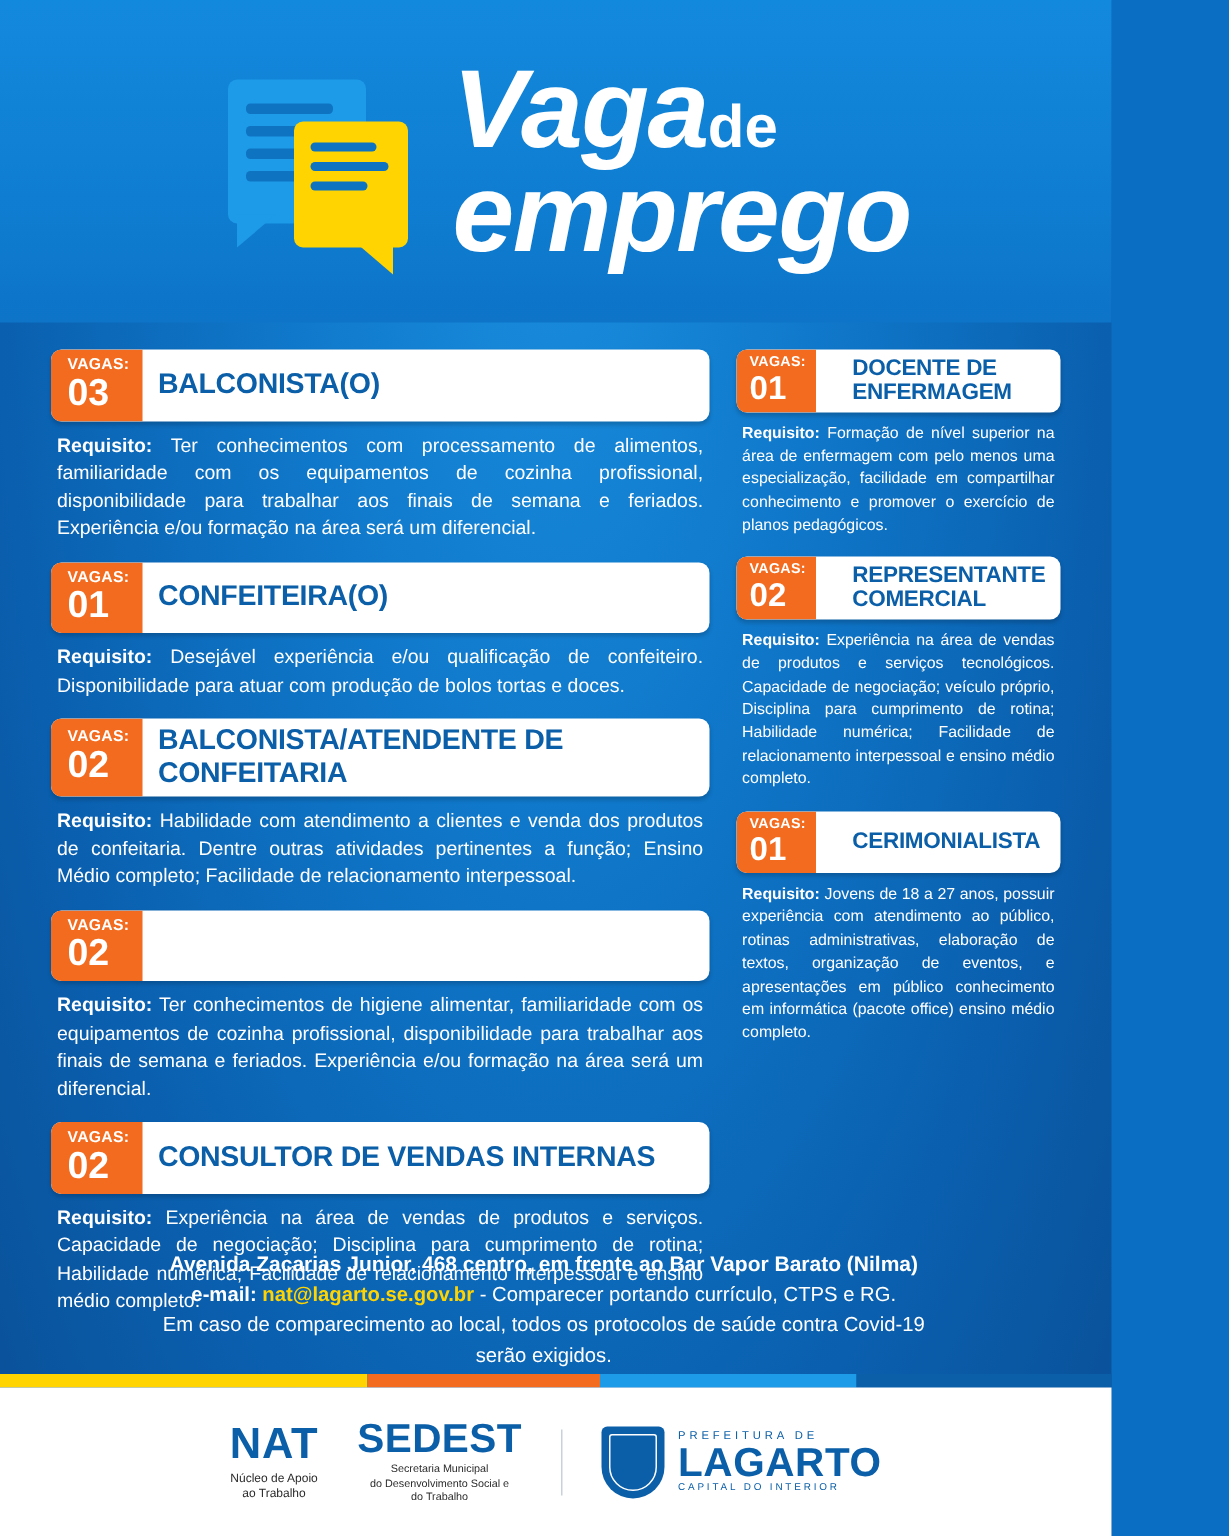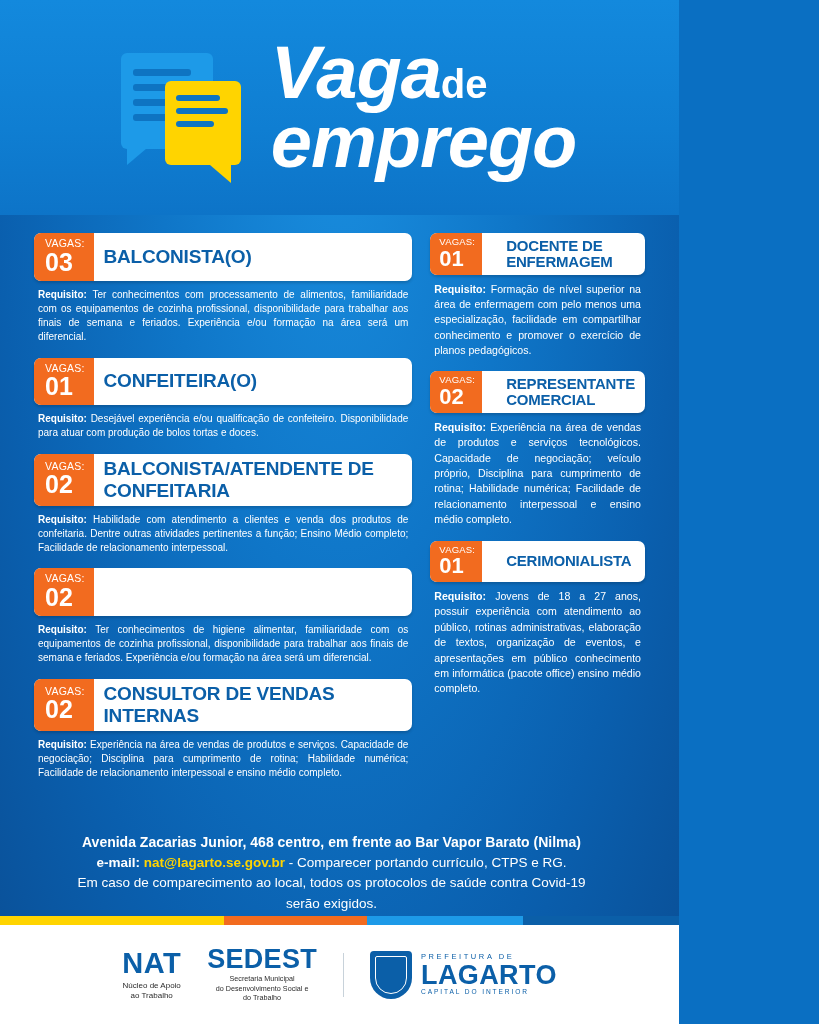--- a/index.html
+++ b/index.html
@@ -4,21 +4,21 @@
 <style>
   html,body{margin:0;padding:0;}
   body{
     width:819px;height:1024px;
     font-family:"Liberation Sans",sans-serif;
     background:#0a6fc2;
     overflow:hidden;
   }
   .poster{
     position:relative;
-    width:679px;height:1024px;
+    width:741px;height:1024px;
     background:
       radial-gradient(ellipse at 50% 8%, #1a8fe0 0%, #0f76c8 38%, #0a5fae 72%, #0a4f96 100%);
   }
   .poster:before{
     content:"";position:absolute;left:0;top:0;right:0;height:215px;
     background:linear-gradient(180deg,#1389dd 0%,#0f7ed2 60%,#0d74c8 100%);
   }
   
   .header{
     position:relative;
@@ -77,37 +77,37 @@
     box-shadow:0 2px 3px rgba(0,0,0,.18);
   }
   .vagas-box{
     background:#f26b1f;
     color:#fff;
     padding:5px 9px 6px 11px;
     min-width:54px;
     box-sizing:border-box;
     display:flex;flex-direction:column;justify-content:center;
   }
-  .vagas-label{font-size:10.5px;font-weight:normal;letter-spacing:.2px;line-height:1;}
+  .vagas-label{font-size:10.5px;font-weight:bold;letter-spacing:.2px;line-height:1;}
   .vagas-num{font-size:25px;font-weight:bold;line-height:1.05;}
   .job-title{
     flex:1;
     display:flex;align-items:center;
     color:#0b5fa8;
     font-size:19px;font-weight:bold;
     padding:4px 10px;
     letter-spacing:-.2px;
   }
   .col-right .job-title{font-size:15px;line-height:1.05;padding-left:24px;}
   .col-right .vagas-box{min-width:50px;padding:4px 7px 5px 9px;}
   .col-right .vagas-num{font-size:22px;}
   .col-right .vagas-label{font-size:9.5px;}
   .req{
     color:#ffffff;
-    font-size:10px;
+    font-size:13px;
     line-height:1.42;
     text-align:justify;
     padding:7px 4px 0 4px;
   }
   .col-right .req{font-size:10.6px;line-height:1.45;}
   .req b{font-weight:bold;}
   
   .footer-text{
     position:absolute;left:0;right:16px;top:832px;
     text-align:center;color:#fff;

